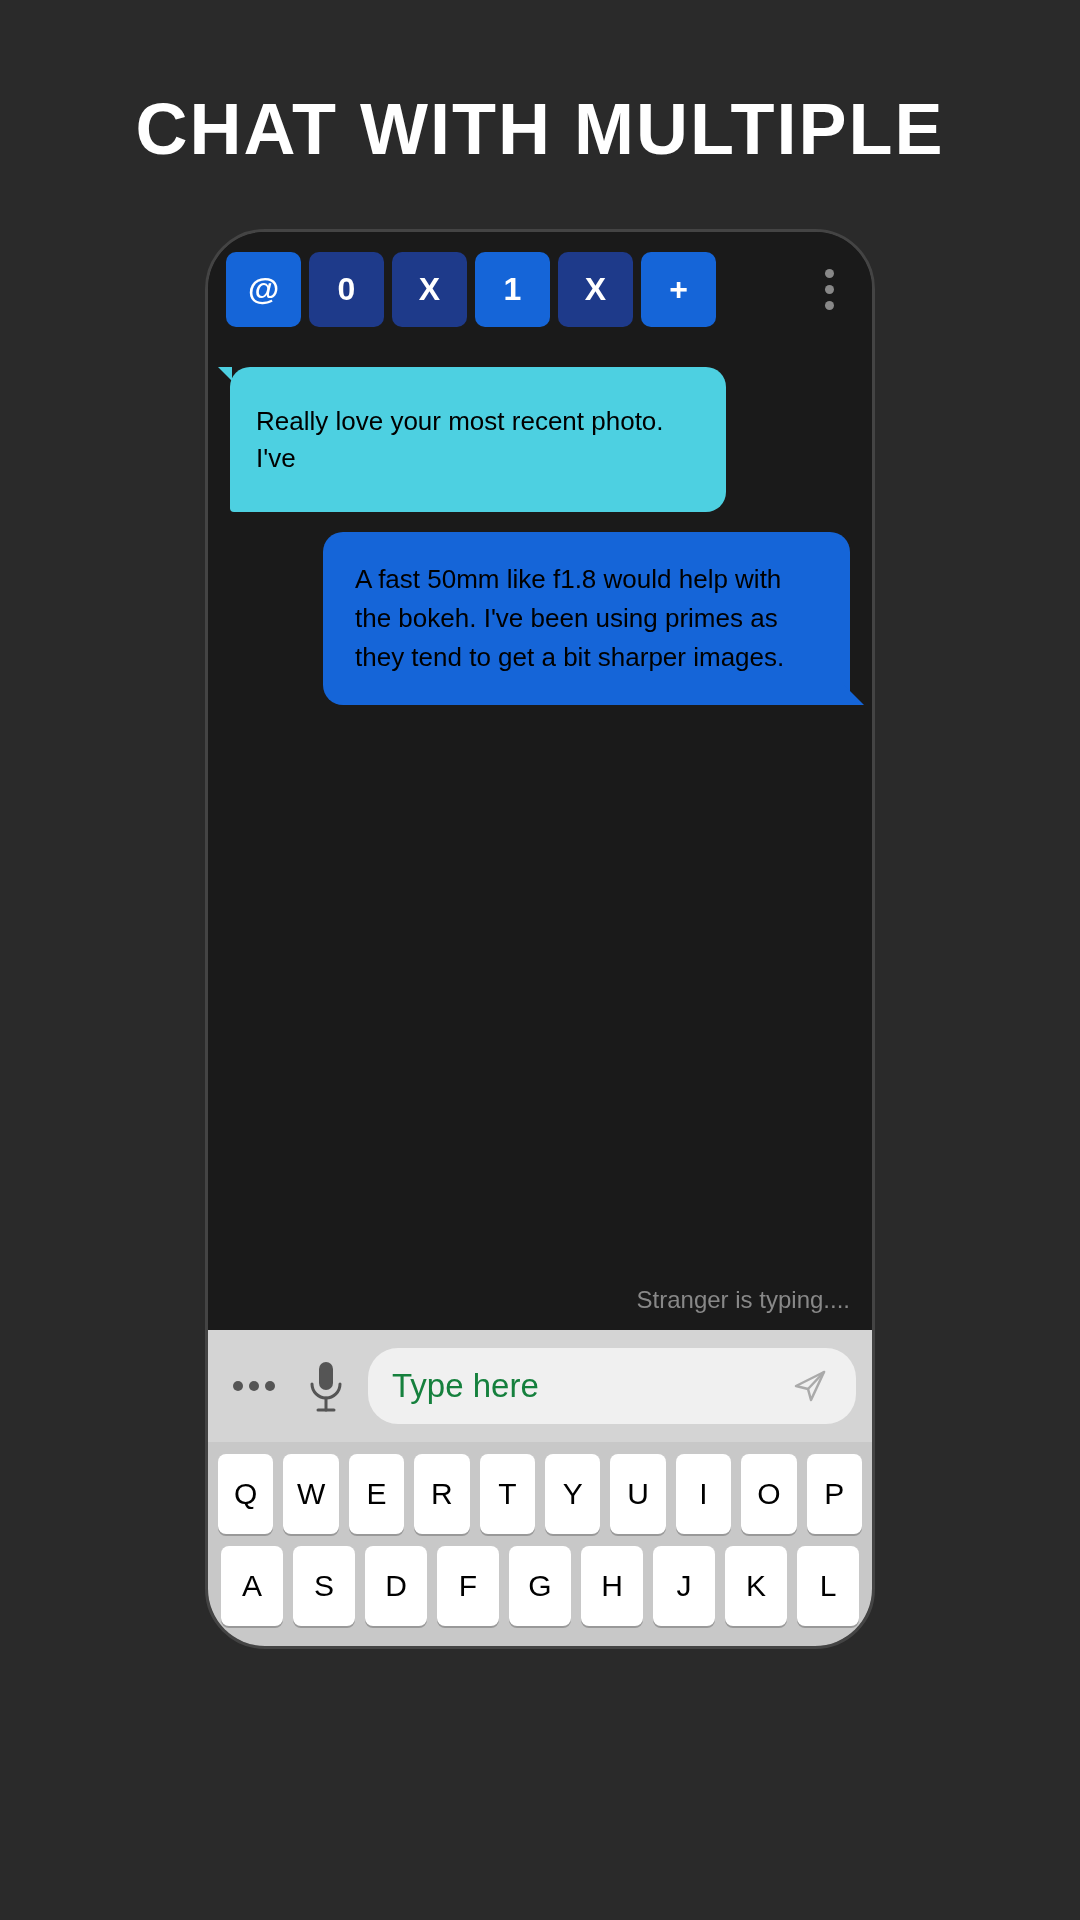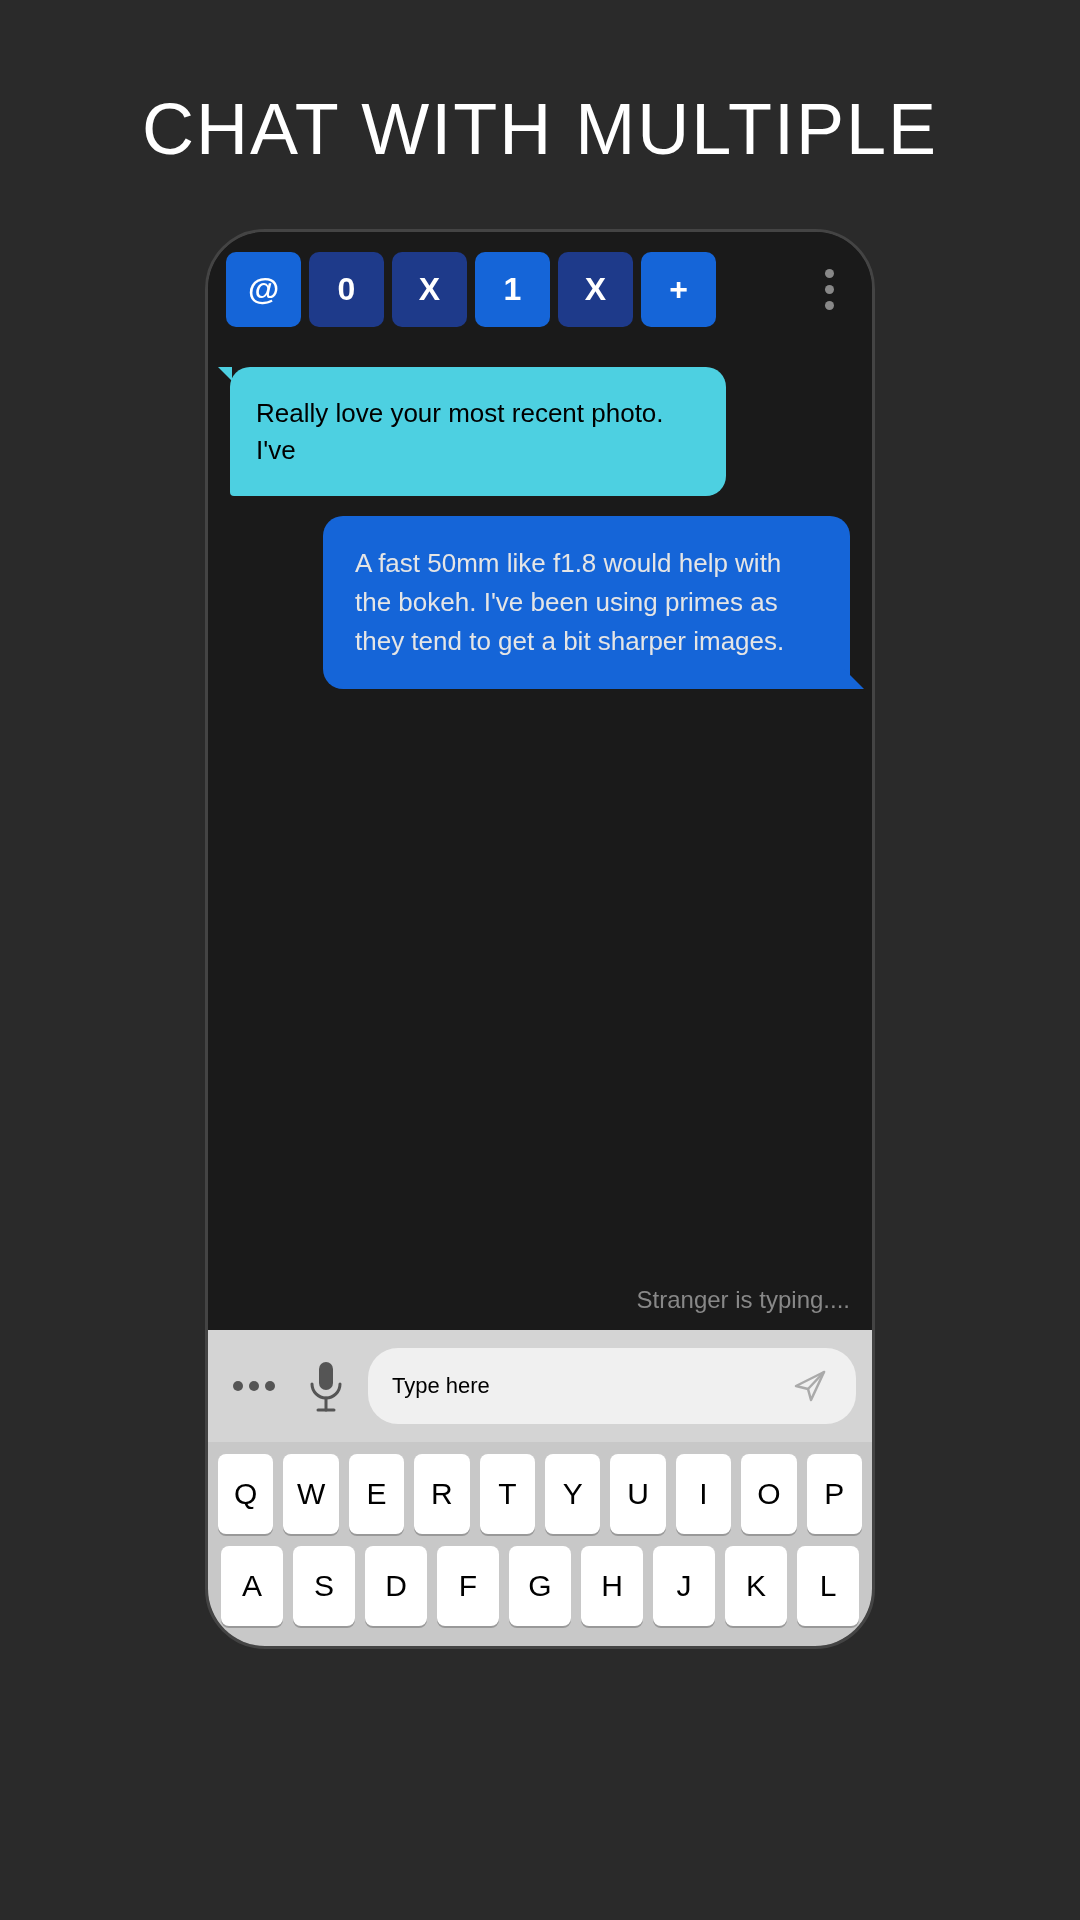--- a/index.html
+++ b/index.html
@@ -12,21 +12,21 @@
       font-family: -apple-system, BlinkMacSystemFont, 'Helvetica Neue', Arial, sans-serif;
       overflow: hidden;
       display: flex;
       flex-direction: column;
       align-items: center;
     }
 
     .page-title {
       color: #ffffff;
       font-size: 72px;
-      font-weight: 400;
+      font-weight: 700;
       text-align: left;
       margin-top: 90px;
       line-height: 1.1;
       text-transform: uppercase;
       padding: 0 60px;
       letter-spacing: 2px;
     }
 
     .phone-container {
       width: 670px;
@@ -98,21 +98,21 @@
       flex-direction: column;
       gap: 20px;
       overflow: hidden;
     }
 
     .msg-received {
       align-self: flex-start;
       max-width: 80%;
       background: #4dd0e1;
       color: #000;
-      padding: 28px 26px;
+      padding: 36px 26px;
       border-radius: 20px 20px 20px 4px;
       font-size: 26px;
       line-height: 1.4;
       position: relative;
     }
 
     .msg-received::before {
       content: '';
       position: absolute;
       left: -12px;
@@ -120,21 +120,21 @@
       width: 0;
       height: 0;
       border-top: 14px solid #4dd0e1;
       border-left: 14px solid transparent;
     }
 
     .msg-sent {
       align-self: flex-end;
       max-width: 85%;
       background: #1565d8;
-      color: #e5e5e5;
+      color: #000000;
       padding: 28px 32px;
       border-radius: 20px 20px 4px 20px;
       font-size: 26px;
       line-height: 1.5;
       position: relative;
     }
 
     .msg-sent::after {
       content: '';
       position: absolute;
@@ -190,22 +190,22 @@
       flex: 1;
       background: #f0f0f0;
       border-radius: 30px;
       padding: 16px 24px;
       display: flex;
       align-items: center;
       justify-content: space-between;
     }
 
     .text-input-placeholder {
-      color: #000000;
-      font-size: 22px;
+      color: #15803d;
+      font-size: 33px;
     }
 
     .send-btn {
       width: 44px;
       height: 44px;
       display: flex;
       align-items: center;
       justify-content: center;
       cursor: pointer;
     }

